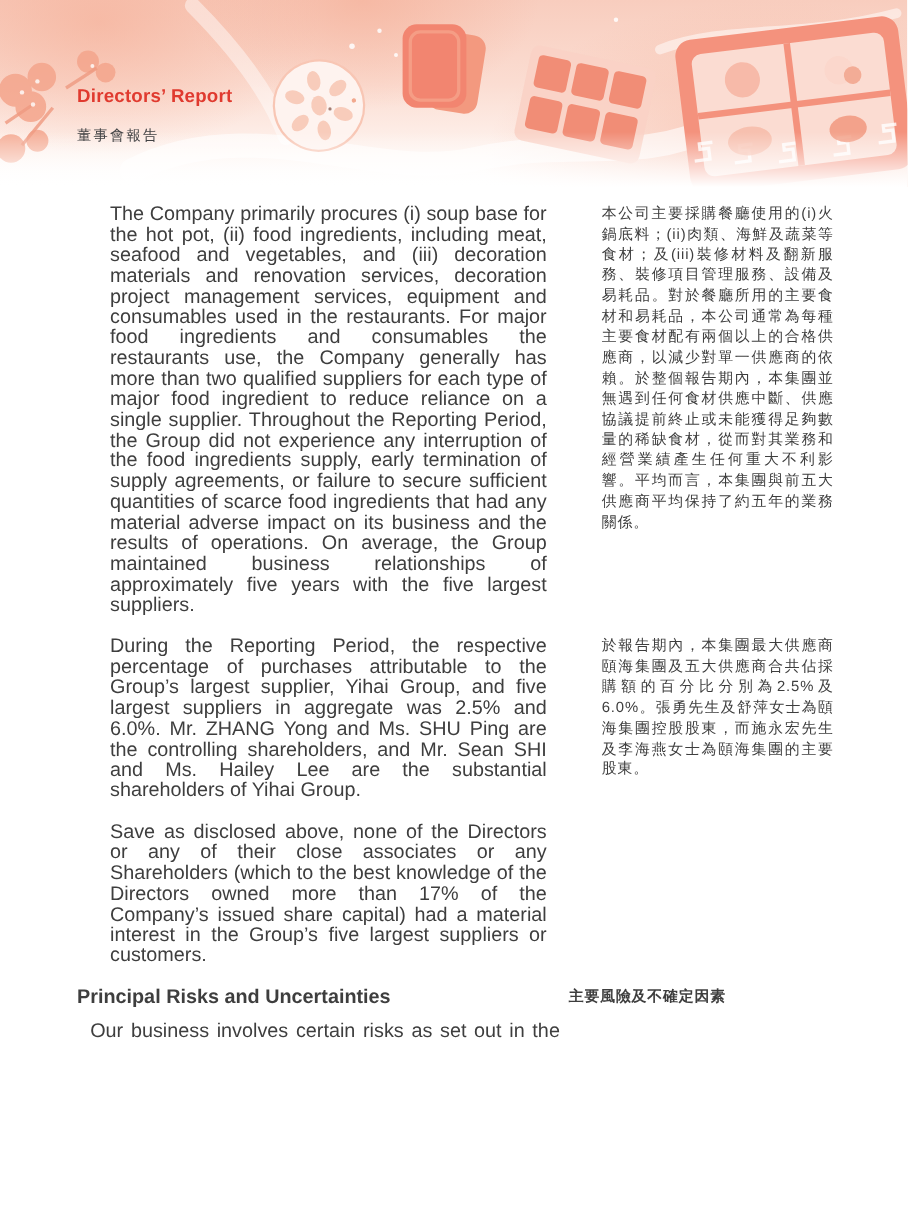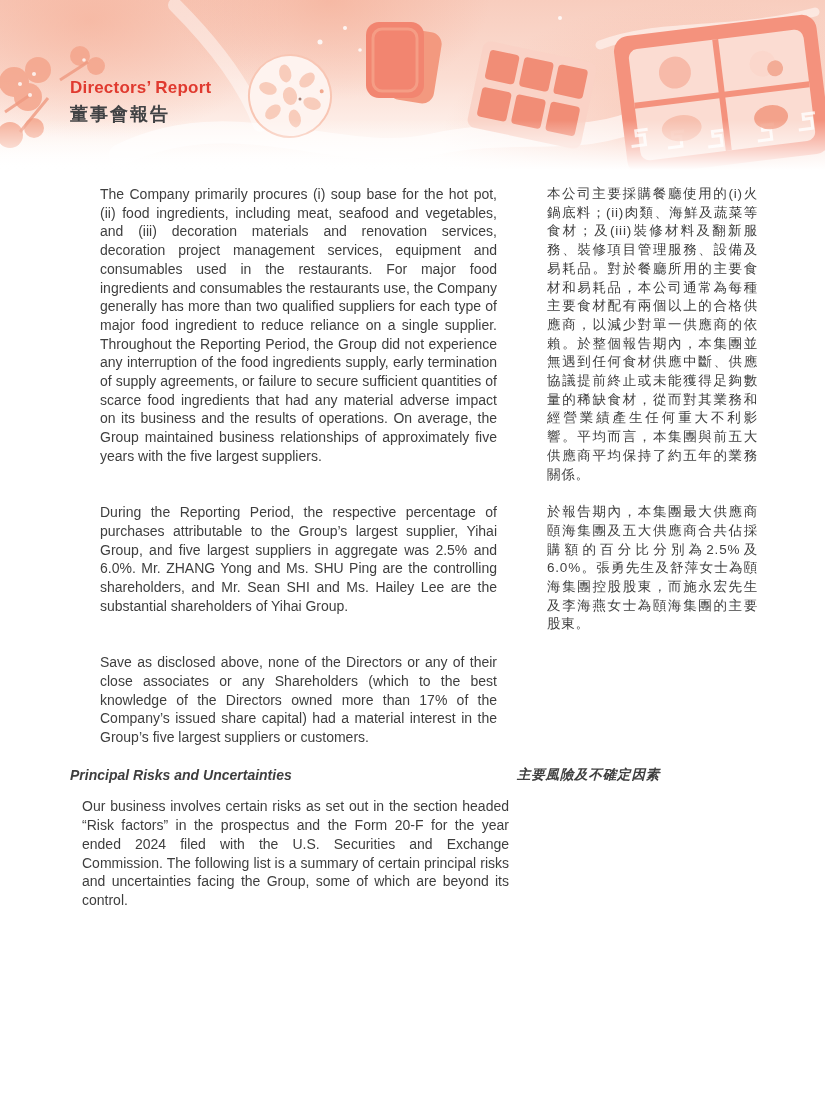--- a/index.html
+++ b/index.html
@@ -14,30 +14,30 @@
   html,body{margin:0;padding:0;background:#fff;}
   .page{
     position:relative;width:825px;height:944px;background:#fff;overflow:hidden;
     font-family:"Liberation Sans", sans-serif;color:var(--body-text,#3E3E3E);
   }
   
   .banner{position:absolute;left:0;top:0;width:825px;height:170px;}
   .banner svg{display:block;}
   .titles{position:absolute;left:70px;top:78px;}
   .title-en{font-size:17px;font-weight:bold;color:var(--accent-red,#E03A2F);letter-spacing:.2px;}
-  .title-zh{font-size:18px;font-weight:bold;color:var(--title-zh,#414244);letter-spacing:2px;margin-top:4px;}
+  .title-zh{font-size:13px;font-weight:normal;color:var(--title-zh,#414244);letter-spacing:2px;margin-top:16px;}
   
   .content{position:absolute;left:70px;top:185px;width:688px;}
   .row{display:flex;margin-bottom:19px;}
   .col-en{width:427px;margin-right:20px;box-sizing:border-box;
-          font-size:14px;line-height:18.7px;text-align:justify;}
+          font-size:18px;line-height:18.7px;text-align:justify;}
   .col-zh{width:241px;box-sizing:border-box;
           font-size:13.5px;line-height:18.7px;text-align:justify;letter-spacing:.8px;}
   .indent .col-en,.indent .col-zh{padding-left:30px;}
-  .heading-row{margin-top:9px;margin-bottom:0;font-style:italic;}
+  .heading-row{margin-top:9px;margin-bottom:0;}
   .heading-row .col-en,.heading-row .col-zh{font-weight:bold;text-align:left;}
   .lastpara-row{margin-top:13px;margin-left:12px;}
   
   .footer{position:absolute;left:0;top:1050px;width:825px;height:70px;}
   .page-badge{
     position:absolute;left:38px;top:7px;width:34px;height:25px;
     border:2px solid var(--footer-red,#D4382E);border-radius:9px;background:#fef9c3;
     display:flex;align-items:center;justify-content:center;
     font-size:12.5px;font-weight:bold;color:var(--footer-red,#D4382E);
   }

